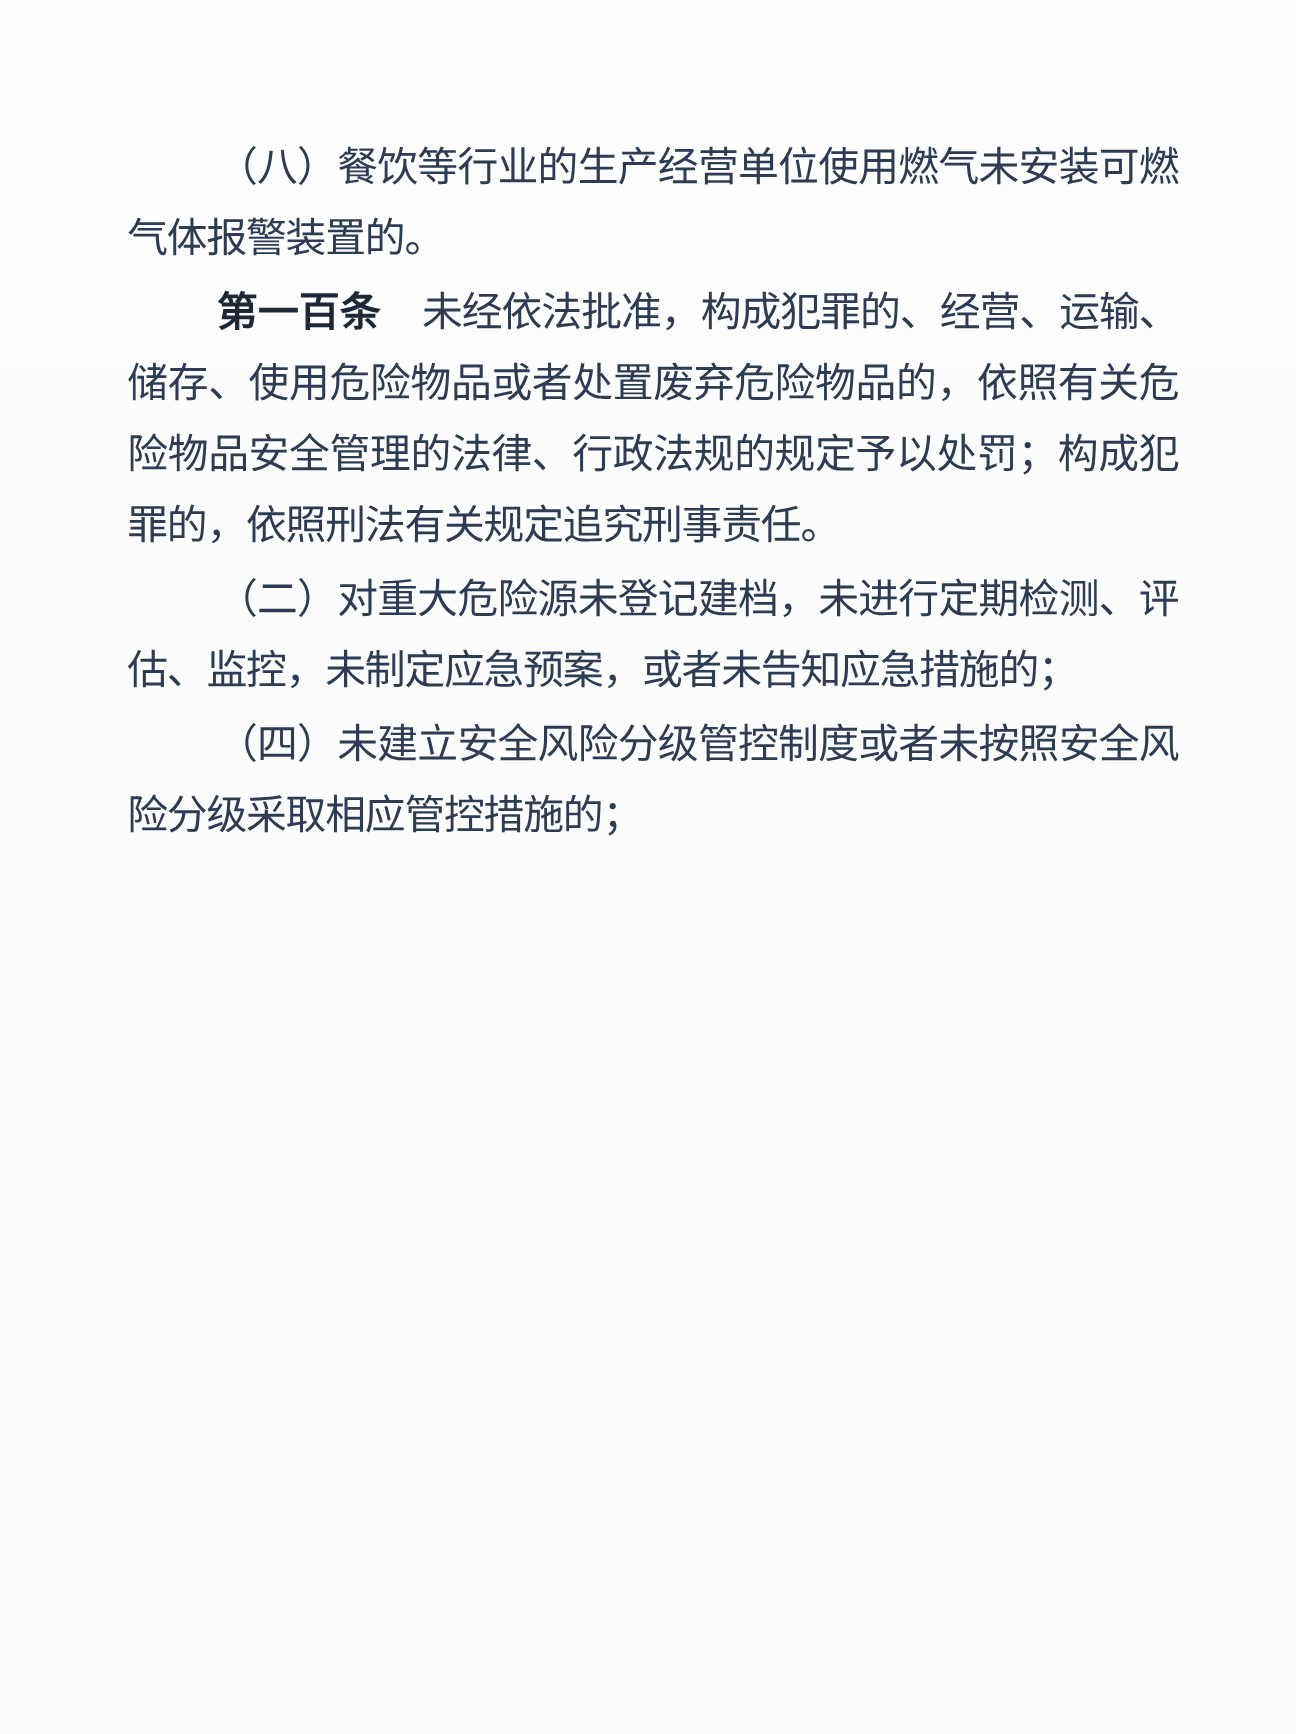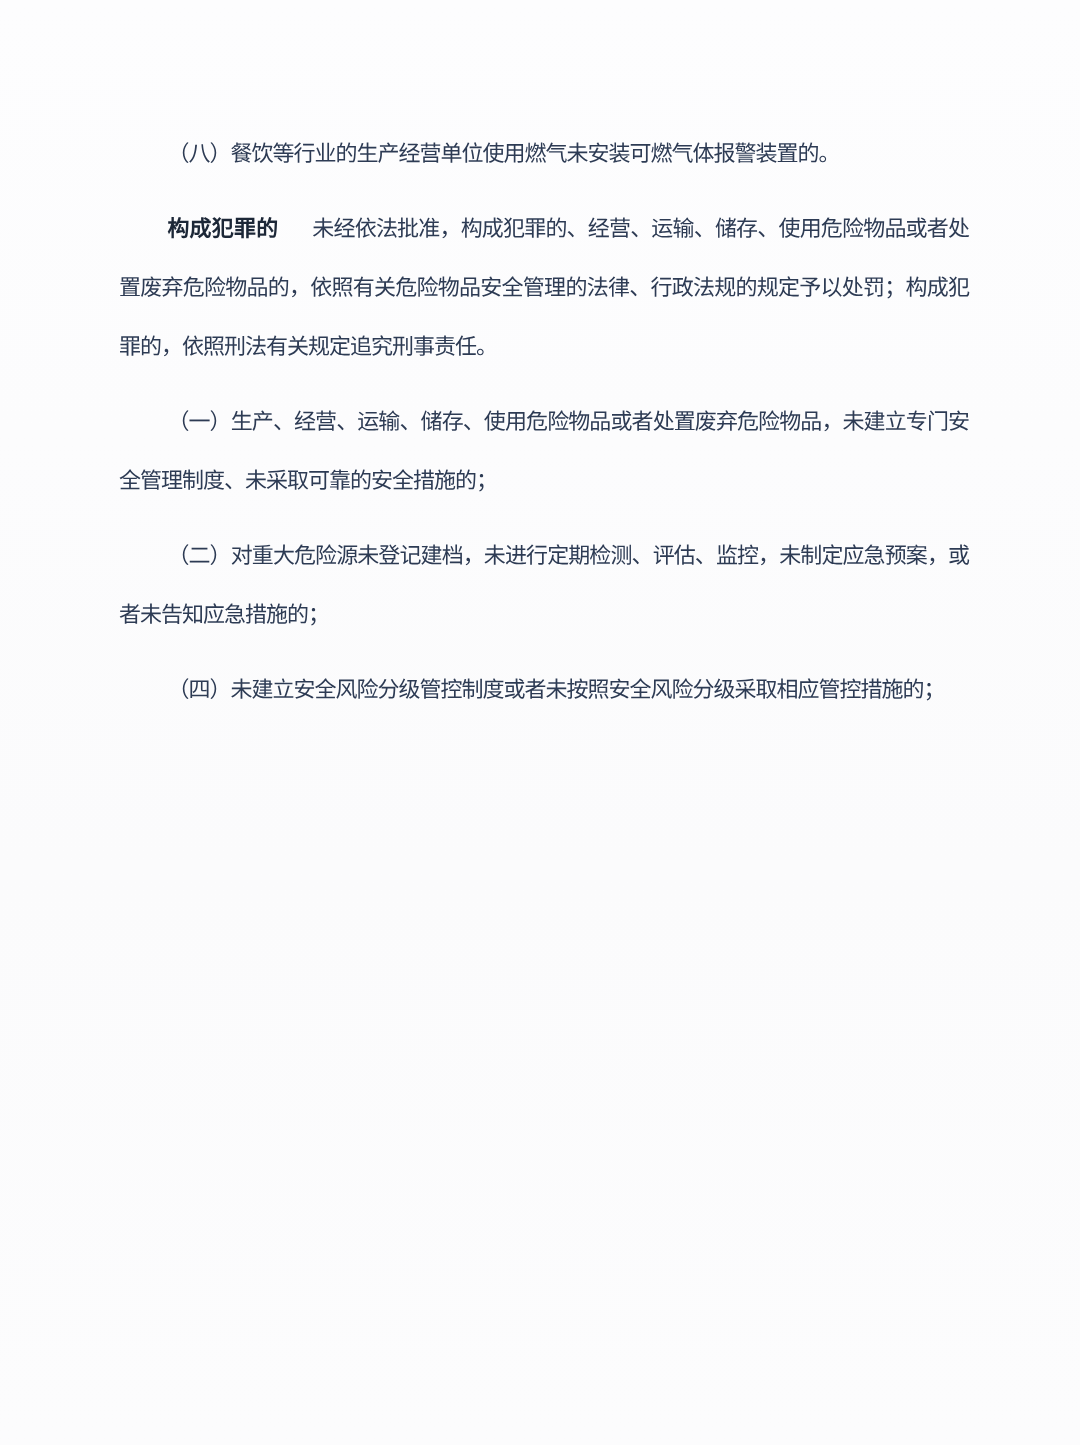--- a/index.html
+++ b/index.html
@@ -13,23 +13,23 @@
     overflow: hidden;
   }
   .page {
     box-sizing: border-box;
     width: 1080px;
     height: 1445px;
     padding: 108px 95px 0 103px;
     background: linear-gradient(180deg, #fdfdfe 0%, #fbfbfc 60%, #fcfcfd 100%);
   }
   .doc-body p {
-    margin: 16px;
+    margin: 3px;
     font-family: "Liberation Serif", "DejaVu Serif", serif;
-    font-size: 22px;
+    font-size: 34px;
     line-height: 59px;
     letter-spacing: -1px;
     color: #2d3b54;
     text-align: justify;
     text-justify: inter-character;
     text-align-last: left;
     text-indent: 2.2em;
   }
   .lead {
     font-family: "Liberation Sans", "DejaVu Sans", sans-serif;
@@ -40,24 +40,23 @@
   }
 </style>
 </head>
 <body>
 
 <div class="page" lang="zh-CN">
   <div class="doc-body">
 
     <p><span>（八）餐饮等行业的生产经营单位使用燃气未安装可燃气体报警装置的。</span></p>
 
-    <p><span class="lead">构成犯罪的</span><span>未经依法批准，构成犯罪的、经营、运输、储存、使用危险物品或者处置废弃危险物品的，依照有关危险物品安全管理的法律、行政法规的规定予以处罚；构成犯罪的，依照刑法有关规定追究刑事责任。</span></p>
+    <p><span class="lead">第一百条</span><span>未经依法批准，构成犯罪的、经营、运输、储存、使用危险物品或者处置废弃危险物品的，依照有关危险物品安全管理的法律、行政法规的规定予以处罚；构成犯罪的，依照刑法有关规定追究刑事责任。</span></p>
 
 
-    <p><span>（一）生产、经营、运输、储存、使用危险物品或者处置废弃危险物品，未建立专门安全管理制度、未采取可靠的安全措施的；</span></p>
 
     <p><span>（二）对重大危险源未登记建档，未进行定期检测、评估、监控，未制定应急预案，或者未告知应急措施的；</span></p>
 
 
     <p><span>（四）未建立安全风险分级管控制度或者未按照安全风险分级采取相应管控措施的；</span></p>
 
   </div>
 </div>
 
 </body></html>

